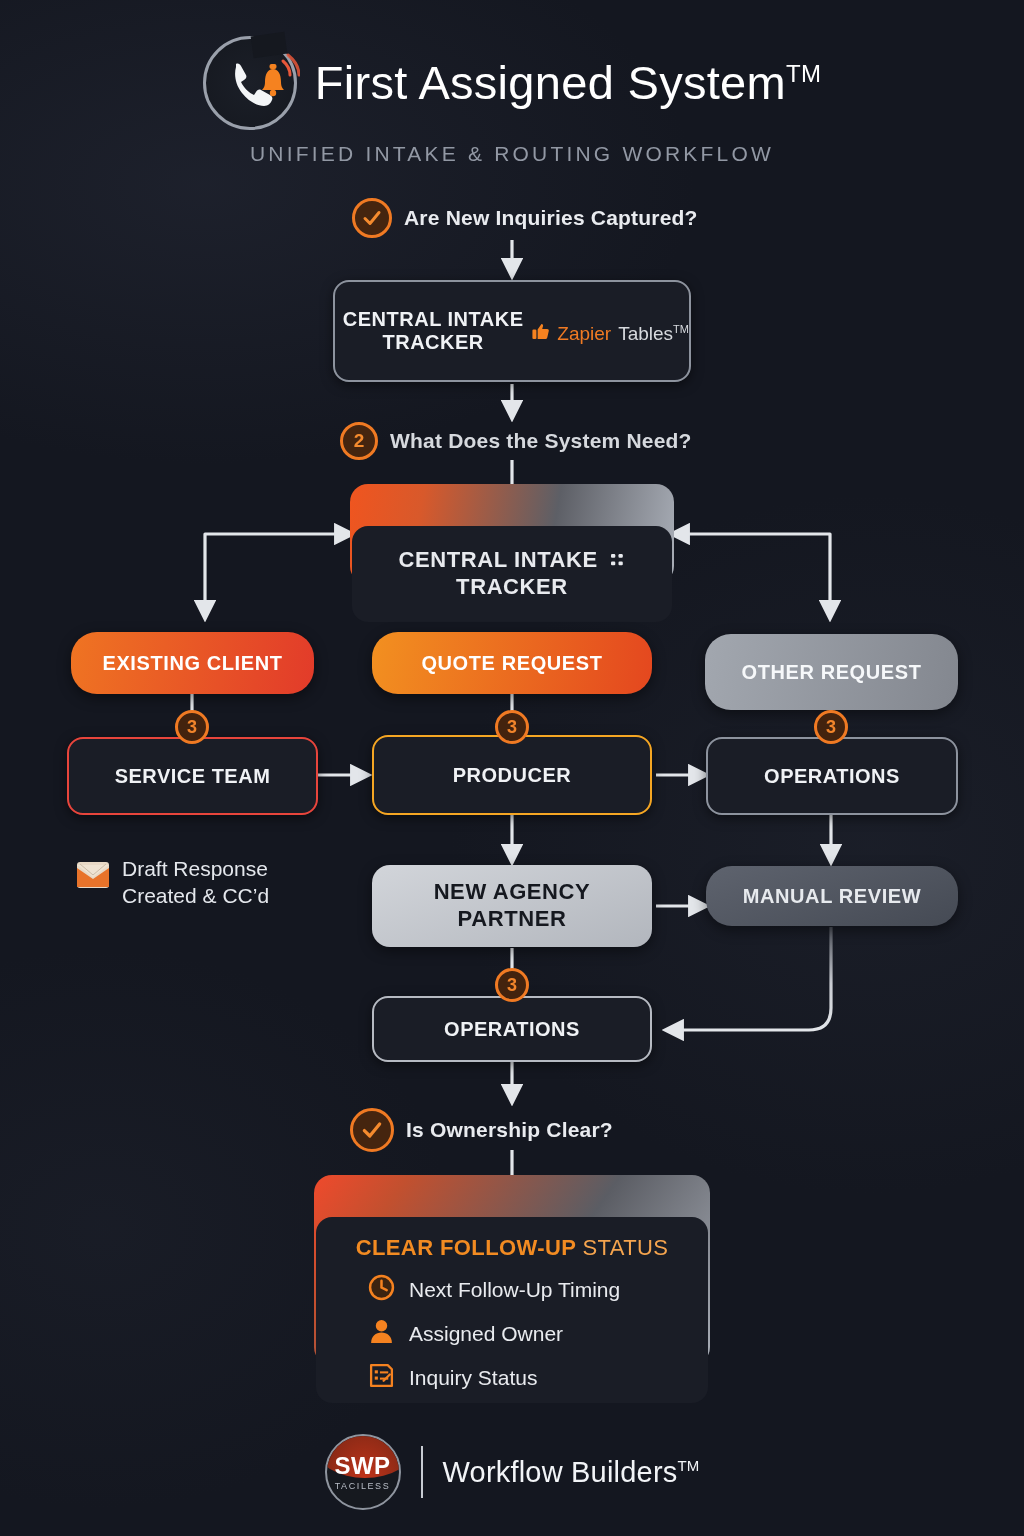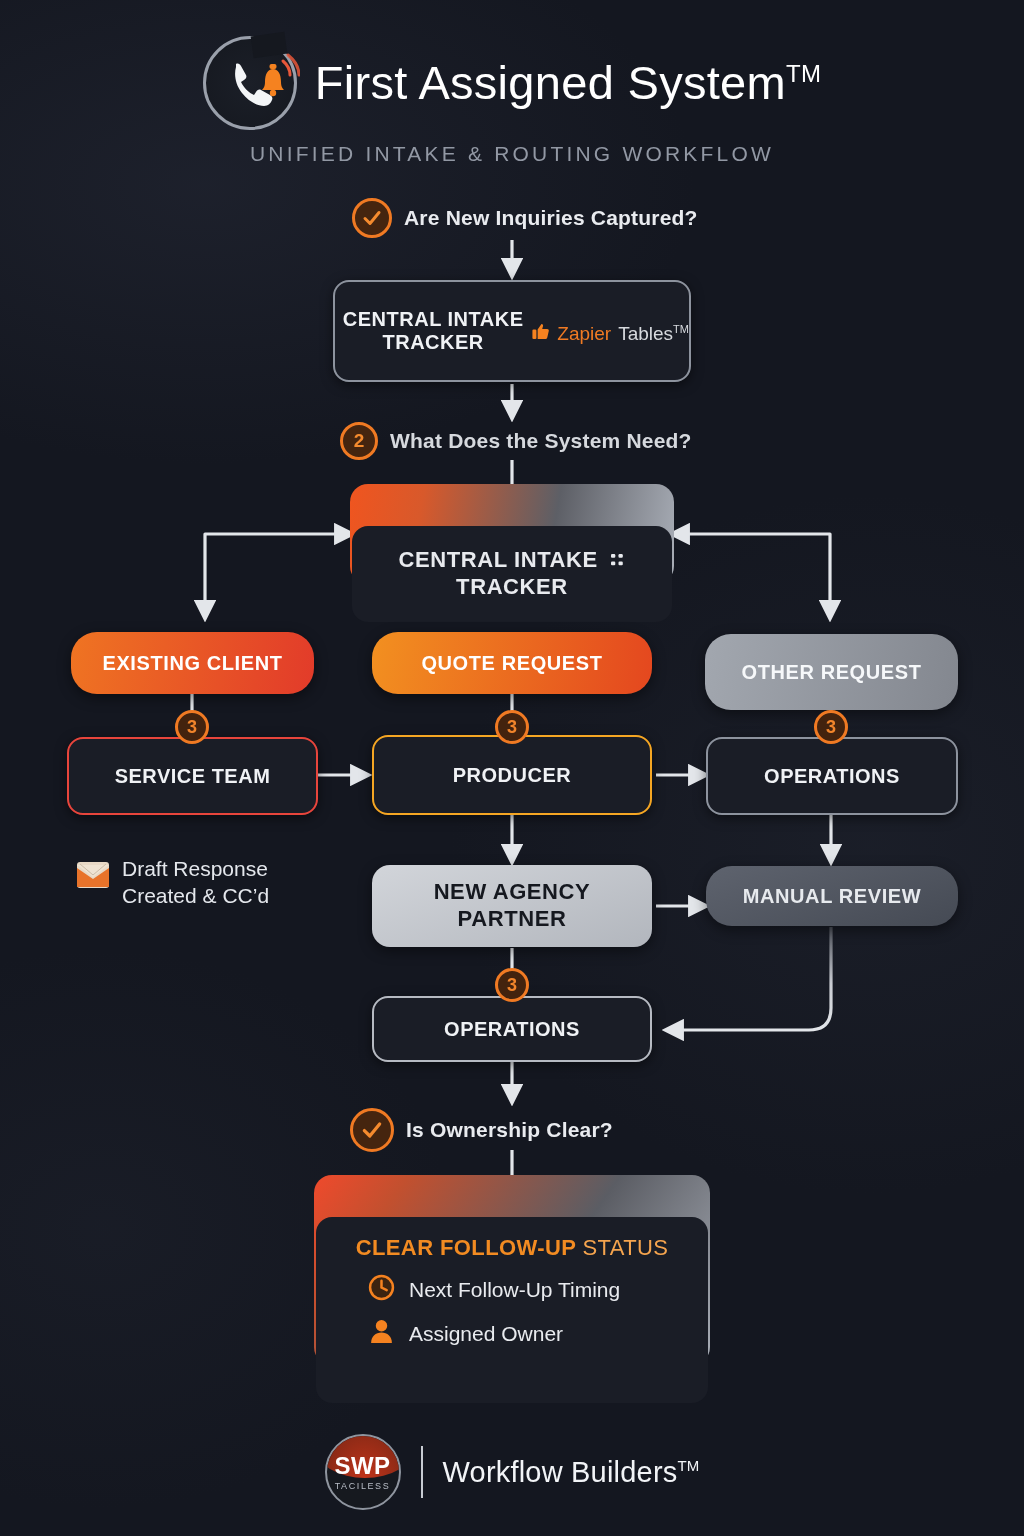--- a/index.html
+++ b/index.html
@@ -359,20 +359,33 @@
       <div class="status-row">
         <span>
           <svg width="27" height="27" viewBox="0 0 26 26">
             <circle cx="13" cy="7.5" r="5.5" fill="#f58220"></circle>
             <path d="M3,24 C3,17.5 7.5,14 13,14 C18.5,14 23,17.5 23,24 Z" fill="#f58220"></path>
           </svg>
         </span>
         <span class="status-label">Assigned Owner</span>
       </div>
 
+      <div class="status-row">
+        <span>
+          <svg width="27" height="27" viewBox="0 0 26 26">
+            <path d="M3,3 L19,3 L23,7 L23,23 L3,23 Z" fill="none" stroke="#f58220" stroke-width="2.2" stroke-linejoin="round"></path>
+            <rect x="6.5" y="8" width="3" height="3" fill="#f58220"></rect>
+            <rect x="11.5" y="9" width="8" height="2" fill="#f58220"></rect>
+            <rect x="6.5" y="14" width="3" height="3" fill="#f58220"></rect>
+            <rect x="11.5" y="15" width="8" height="2" fill="#f58220"></rect>
+            <path d="M15,18 L21,12" stroke="#f58220" stroke-width="2.2" stroke-linecap="round"></path>
+          </svg>
+        </span>
+        <span class="status-label">Inquiry Status</span>
+      </div>
     </div>
   </div>
 
   <div class="footer">
     <div class="swp-ring">
       <div class="swp-swoosh"></div>
       <div class="swp-text">SWP</div>
       <div class="swp-sub">TACILESS</div>
     </div>
     <div class="footer-div"></div>

